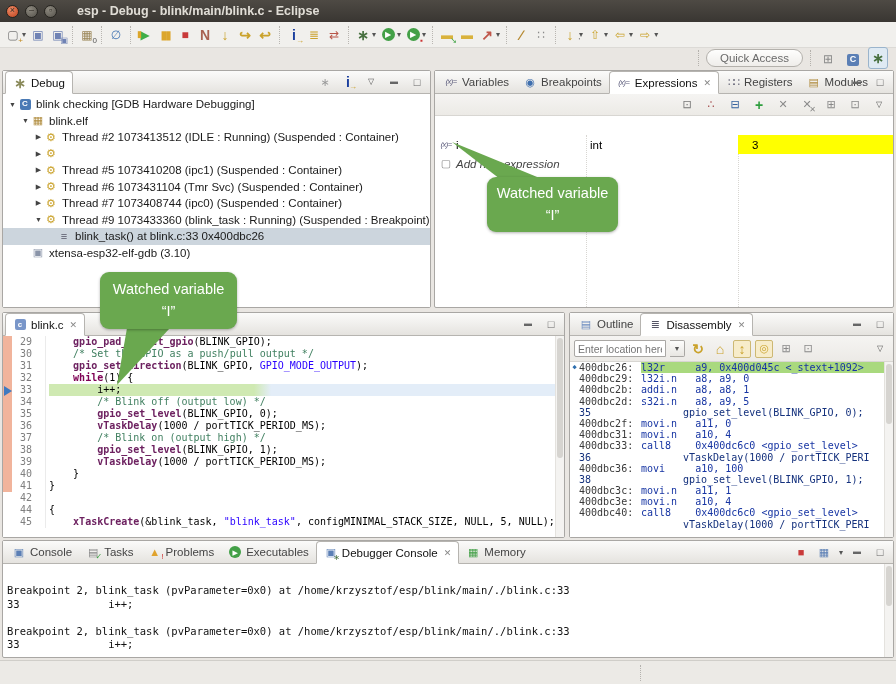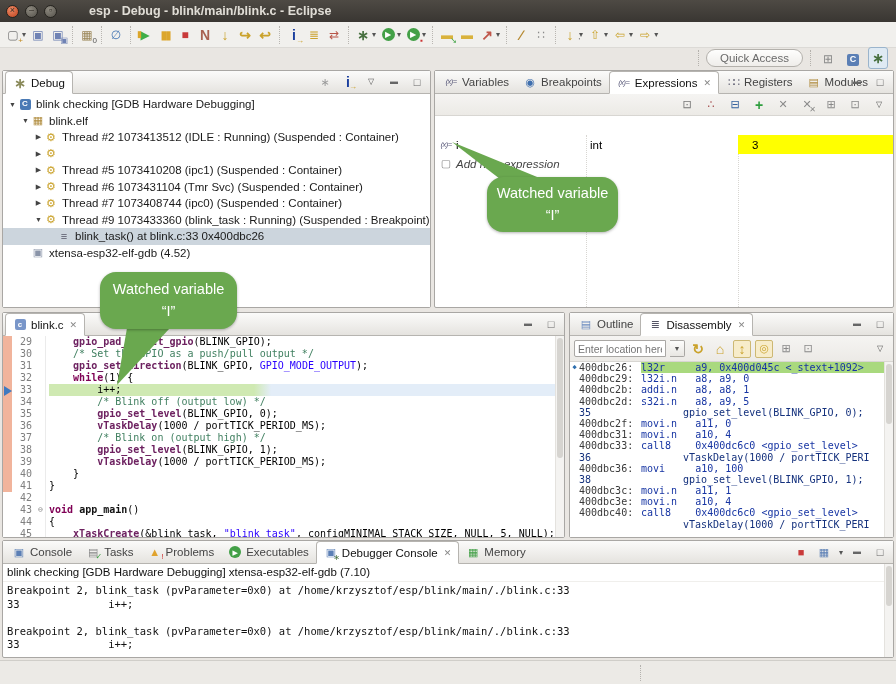--- a/index.html
+++ b/index.html
@@ -5,21 +5,21 @@
 *{margin:0;padding:0;box-sizing:border-box}
 html,body{width:896px;height:684px;overflow:hidden}
 body{font-family:"Liberation Sans",sans-serif;background:#e9e6e2;position:relative}
 .win{position:absolute;inset:0}
 
 #titlebar{position:absolute;left:0;top:0;width:896px;height:22px;background:linear-gradient(#4e4a44,#393632);display:flex;align-items:center}
 .wbtn{width:13px;height:13px;border-radius:50%;margin-left:6px;border:1px solid #26241f;position:relative;flex:none}
 .wbtn.close{background:radial-gradient(circle at 35% 30%,#f08a64,#bc431f)}
 .wbtn.min,.wbtn.max{background:radial-gradient(circle at 35% 30%,#8d897f,#55524b)}
 .wbtn i{position:absolute;left:50%;top:50%;transform:translate(-50%,-58%);font-style:normal;font-size:9px;color:#332f28;line-height:1}
-#title-text{color:#e0ddd6;font-size:12.5px;font-weight:bold;margin-left:32px;white-space:nowrap}
+#title-text{color:#e0ddd6;font-size:12.5px;font-weight:bold;margin-left:20px;white-space:nowrap}
 
 #toolbar{position:absolute;left:0;top:22px;width:896px;height:26px;background:#f1f0ed;border-bottom:1px solid #dcdad6;display:flex;align-items:center;padding:0 3px}
 .tb-btn{height:22px;display:flex;align-items:center;padding:0 2px;border-radius:3px}
 .tb-sep{width:0;height:18px;border-left:1px dotted #b9b6b1;margin:0 4px}
 .dd{font-size:8px;color:#555;margin-left:1px}
 #row2{position:absolute;left:0;top:48px;width:896px;height:20px;display:flex;justify-content:flex-end;align-items:center;gap:7px;padding-right:8px}
 .qa-btn{border:1px solid #b4b1ac;border-radius:10px;background:linear-gradient(#fefefd,#efedea);color:#6a6a6a;font-size:11.5px;padding:0 13px;height:18px;display:flex;align-items:center}
 .r2-sep{width:0;height:16px;border-left:1px dotted #b4b1ac}
 .persp{display:flex;gap:5px;align-items:center}
 .ptool{padding:1px;border-radius:3px;border:1px solid transparent}
@@ -60,21 +60,21 @@
 #expr-head{position:absolute;top:45px;left:0;right:0;height:19px;display:flex;font-size:11.5px;color:#333;background:#fcfcfb;border-bottom:1px solid #e6e4e0;z-index:1}
 .ecol{padding:2px 5px;border-right:1px dotted #c9c7c3;flex:none}
 #expr-rows{position:absolute;top:64px;left:0;right:0;bottom:0}
 .erow{display:flex;height:19px;font-size:11.5px;align-items:stretch}
 .ecell{display:flex;align-items:center;gap:3px;padding:0 4px;flex:none}
 .vcell{flex:1;display:flex;align-items:center;padding-left:14px}
 .vcell.hl{background:#ffff00}
 .addlbl{font-style:italic;color:#444}
 .colguide{position:absolute;top:64px;bottom:0;border-left:1px dotted #d8d6d2;z-index:0}
 
-.callout{position:absolute;background:#6aa84f;border-radius:16px;color:#fff;font-size:14.5px;text-align:center;display:flex;align-items:center;justify-content:center;line-height:1.5;z-index:60;padding:7px 8px;box-shadow:0 1px 3px rgba(0,0,0,.3)}
+.callout{position:absolute;background:#6aa84f;border-radius:9px;color:#fff;font-size:14.5px;text-align:center;display:flex;align-items:center;justify-content:center;line-height:1.5;z-index:60;padding:7px 8px;box-shadow:0 1px 3px rgba(0,0,0,.3)}
 .co-tail{position:absolute;z-index:59}
 
 #editor-body{top:23px}
 .cl{display:flex;height:12px;font-family:"DejaVu Sans Mono",monospace;font-size:10px;line-height:12px;white-space:pre;padding-left:9px}
 .cl .ln{width:24px;flex:none;text-align:right;padding-right:4px;color:#7f7f7f;background:#fff}
 .cl .fold{width:10px;flex:none;color:#8a8a8a;font-size:8px;text-align:center;border-right:1px solid #ebebeb}
 .cl pre{flex:1;font:inherit;margin-left:3px}
 .cl.cur pre{background:linear-gradient(90deg,#cfe9b2 0,#cfe9b2 205px,#e3edf8 222px,#e3edf8 100%)}
 #diffbar{position:absolute;left:0;top:0;width:9px;height:156px;background:#f1b49c}
 #ipmarker{position:absolute;left:1px;top:50px;width:0;height:0;border:5px solid transparent;border-left:8px solid #3f7ac0;z-index:3}
@@ -400,21 +400,21 @@
           <span class="ic small">
             <span class="g" style="color: rgb(85, 85, 102);">≡</span>
           </span>
           <span class="tlabel">blink_task() at blink.c:33 0x400dbc26</span>
         </div>
         <div class="trow" style="padding-left: 17px;">
           <span class="twisty"></span>
           <span class="ic small">
             <span class="g" style="color: rgb(138, 148, 168);">▣</span>
           </span>
-          <span class="tlabel">xtensa-esp32-elf-gdb (4.52)</span>
+          <span class="tlabel">xtensa-esp32-elf-gdb (3.10)</span>
         </div>
       </div>
   </div>
 
   <div class="panel" id="expr-panel" style="left:434px;top:70px;width:460px;height:238px">
     <div class="tabbar" id="expr-tabbar">
         <div class="tab">
           <span class="ic small">
             <span class="txt" style="color: rgb(90, 90, 122);">(x)=</span>
           </span>
@@ -567,21 +567,20 @@
           <div class="cl cur"><span class="ln">33</span><span class="fold"></span><pre>        i++;</pre></div>
           <div class="cl"><span class="ln">34</span><span class="fold"></span><pre>        <span class="cmt">/* Blink off (output low) */</span></pre></div>
           <div class="cl"><span class="ln">35</span><span class="fold"></span><pre>        <span class="fn">gpio_set_level</span>(BLINK_GPIO, 0);</pre></div>
           <div class="cl"><span class="ln">36</span><span class="fold"></span><pre>        <span class="fn">vTaskDelay</span>(1000 / portTICK_PERIOD_MS);</pre></div>
           <div class="cl"><span class="ln">37</span><span class="fold"></span><pre>        <span class="cmt">/* Blink on (output high) */</span></pre></div>
           <div class="cl"><span class="ln">38</span><span class="fold"></span><pre>        <span class="fn">gpio_set_level</span>(BLINK_GPIO, 1);</pre></div>
           <div class="cl"><span class="ln">39</span><span class="fold"></span><pre>        <span class="fn">vTaskDelay</span>(1000 / portTICK_PERIOD_MS);</pre></div>
           <div class="cl"><span class="ln">40</span><span class="fold"></span><pre>    }</pre></div>
           <div class="cl"><span class="ln">41</span><span class="fold"></span><pre>}</pre></div>
           <div class="cl"><span class="ln">42</span><span class="fold"></span><pre></pre></div>
-          <div class="cl"><span class="ln">43</span><span class="fold">⊖</span><pre><span class="kw">void</span> <span class="fn2">app_main</span>()</pre></div>
           <div class="cl"><span class="ln">44</span><span class="fold"></span><pre>{</pre></div>
           <div class="cl"><span class="ln">45</span><span class="fold"></span><pre>    <span class="fn">xTaskCreate</span>(&amp;blink_task, <span class="str">"blink_task"</span>, configMINIMAL_STACK_SIZE, NULL, 5, NULL);</pre></div>
         </div>
     </div>
     <div class="vscroll">
         <div class="vthumb" style="top:2px;height:120px"></div>
       </div>
   </div>
 
   <div class="panel" id="disasm-panel" style="left:569px;top:312px;width:325px;height:226px">
@@ -737,21 +736,20 @@
               <span class="g" style="color: rgb(102, 102, 102); font-size: 8px;">▬</span>
             </span>
           </span>
           <span class="tool">
             <span class="ic small">
               <span class="g" style="color: rgb(102, 102, 102);">□</span>
             </span>
           </span>
         </div>
       </div>
-    <div id="console-info">blink checking [GDB Hardware Debugging] xtensa-esp32-elf-gdb (7.10)</div>
     <div id="console-body">Breakpoint 2, blink_task (pvParameter=0x0) at /home/krzysztof/esp/blink/main/./blink.c:33
 33              i++;
 
 Breakpoint 2, blink_task (pvParameter=0x0) at /home/krzysztof/esp/blink/main/./blink.c:33
 33              i++;</div>
     <div class="vscroll" style="top:23px;right:0;width:9px">
         <div class="vthumb" style="top:2px;height:40px"></div>
       </div>
   </div>
 

